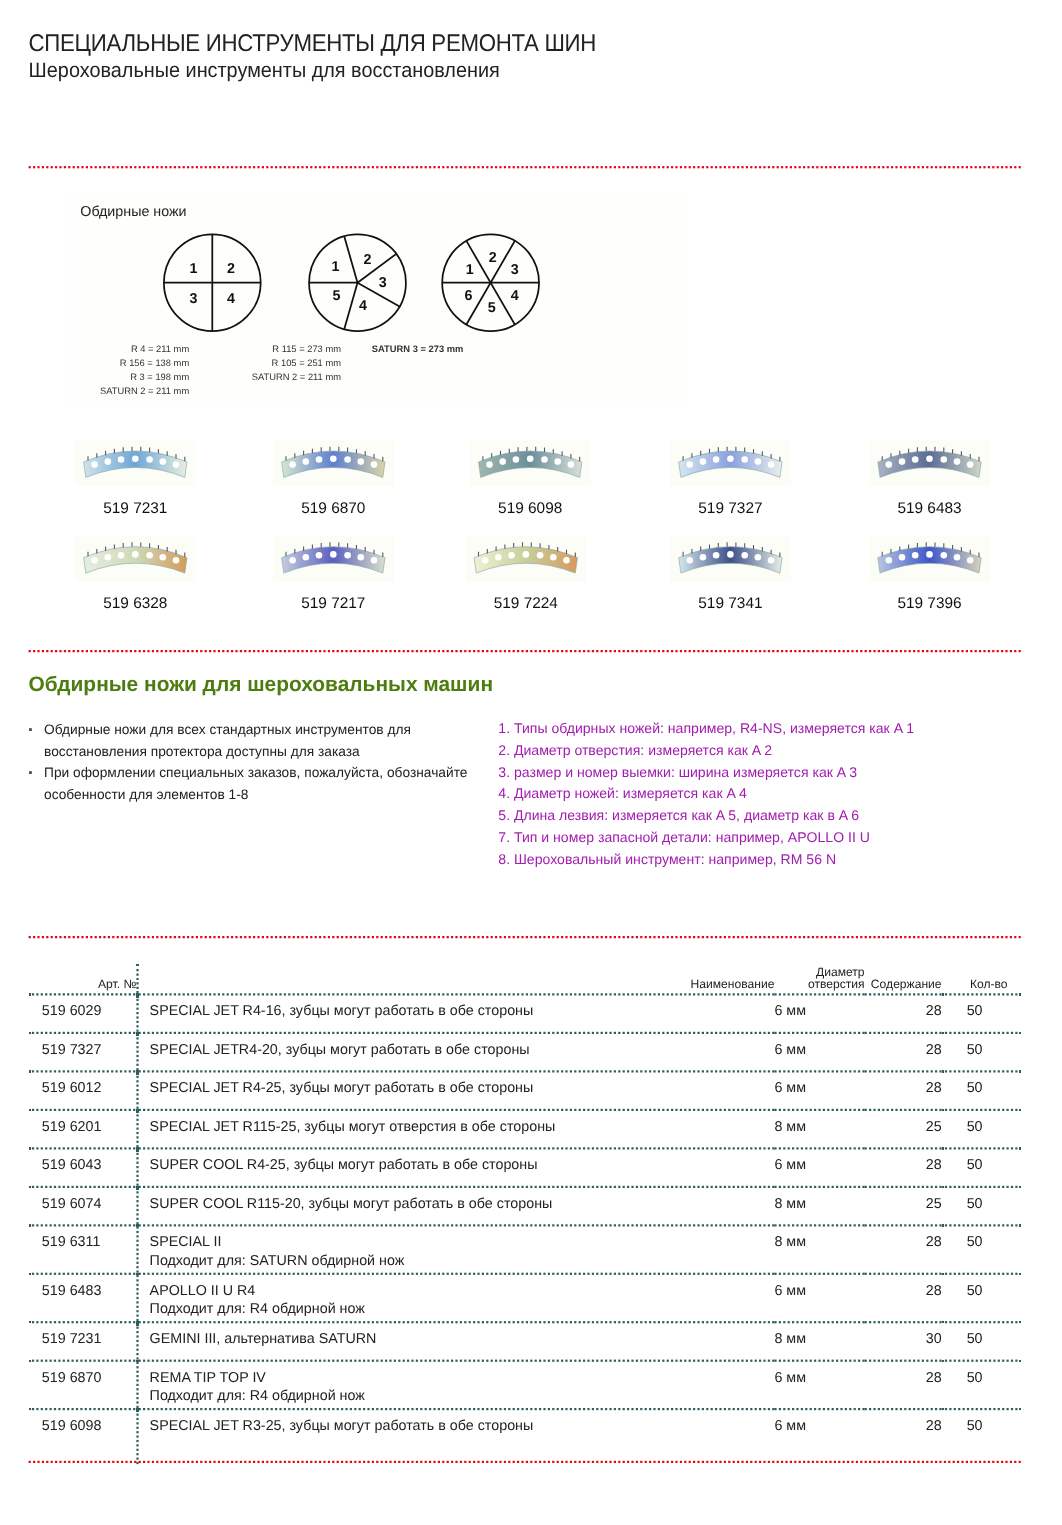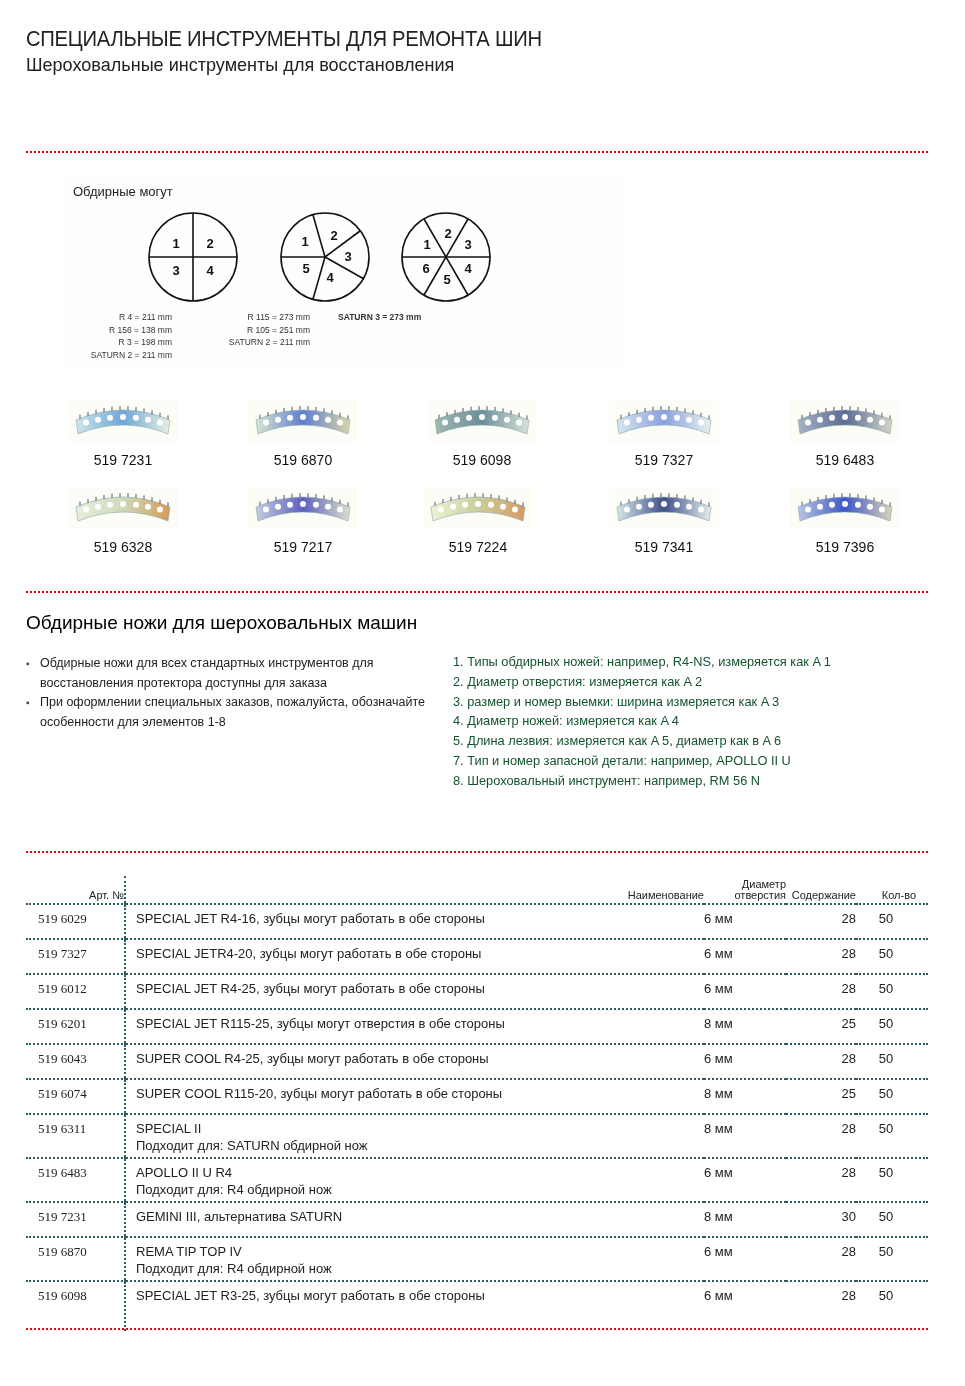--- a/index.html
+++ b/index.html
@@ -8,47 +8,47 @@
   .abs { position:absolute; }
   .title { left:26px; top:26px; font-size:22px; letter-spacing:-0.3px; color:#222; white-space:nowrap; transform:scaleX(0.92); transform-origin:left top; }
   .subtitle { left:26px; top:54px; font-size:19px; color:#222; white-space:nowrap; transform:scaleX(0.95); transform-origin:left top; }
   .red-rule { left:26px; width:902px; height:0; border-top:2px dotted #e30613; }
   .diag-box { left:64px; top:176px; width:560px; height:196px; background:#fefefc; }
   .diag-caption { left:73px; top:184px; font-size:13px; color:#222; }
   .diag-note { font-family:"Liberation Sans", sans-serif; font-size:8.5px; color:#333; text-align:right; line-height:12.5px; white-space:nowrap; }
   .blade-cell { width:120px; text-align:center; }
   .blade-img { width:110px; height:42px; margin:0 auto; background:#fdfdf8; }
   .blade-code { font-size:14px; color:#111; margin-top:6px; }
-  .section-title { left:26px; top:612px; font-size:19px; color:#000000; white-space:nowrap; }
+  .section-title { left:26px; top:612px; font-size:19px; color:#4d7c0f; white-space:nowrap;font-weight:bold; }
   .bullets { left:26px; top:654px; width:400px; font-size:12.5px; line-height:19.5px; color:#222; }
   .bullets .b { position:relative; padding-left:14px; }
   .bullets .b::before { content:"▪"; position:absolute; left:0; top:0; font-size:10px; color:#444; }
-  .numlist { left:453px; top:652px; font-size:12.8px; line-height:19.8px; color:#14532d; white-space:nowrap; }
+  .numlist { left:453px; top:652px; font-size:12.8px; line-height:19.8px; color:#a21caf; white-space:nowrap; }
   table.products { position:absolute; left:26px; top:876px; width:902px; border-collapse:collapse; font-size:13px; }
   table.products th { font-weight:normal; font-size:11px; color:#222; text-align:right; vertical-align:bottom; padding:0 0 2px 0; border-bottom:2px dotted #2d5d5d; line-height:11px; }
   table.products td { vertical-align:top; padding:5px 0 0 0; border-bottom:2px dotted #2d5d5d; line-height:17px; color:#222; }
   table.products tr.last td { border-bottom:none; height:44px; }
   .col-art { width:86px; padding-left:12px !important; }
   .col-name { padding-left:10px !important; border-left:2px dotted #2d5d5d; }
-  .art { color:#e30613;font-family:Liberation Serif, serif; }
+  .art { color:#e30613; }
   .col-dia { width:82px; }
   .col-cont { width:70px; text-align:right !important; }
   .col-qty { width:60px; text-align:center; padding-right:12px !important; }
   .fits-label { font-weight:normal; }
   .hdr-spacer { height:14px; }
 </style>
 </head>
 <body>
 
 <div class="abs title">СПЕЦИАЛЬНЫЕ ИНСТРУМЕНТЫ ДЛЯ РЕМОНТА ШИН</div>
 <div class="abs subtitle">Шероховальные инструменты для восстановления</div>
 <div class="abs red-rule" style="top:151px;"></div>
 
 <div class="abs diag-box"></div>
-<div class="abs diag-caption">Обдирные могут</div>
+<div class="abs diag-caption">Обдирные ножи</div>
 
 <svg class="abs" style="left:64px; top:176px;" width="560" height="196">
 
   <g>
     <circle cx="129" cy="81" r="44" fill="none" stroke="#111" stroke-width="1.6"></circle>
     <line x1="85" y1="81" x2="173" y2="81" stroke="#111" stroke-width="1.6"></line>
     <line x1="129" y1="37" x2="129" y2="125" stroke="#111" stroke-width="1.6"></line>
     <text x="112" y="72" font-size="13" font-weight="bold" text-anchor="middle" fill="#111">1</text>
     <text x="146" y="72" font-size="13" font-weight="bold" text-anchor="middle" fill="#111">2</text>
     <text x="112" y="99" font-size="13" font-weight="bold" text-anchor="middle" fill="#111">3</text>

